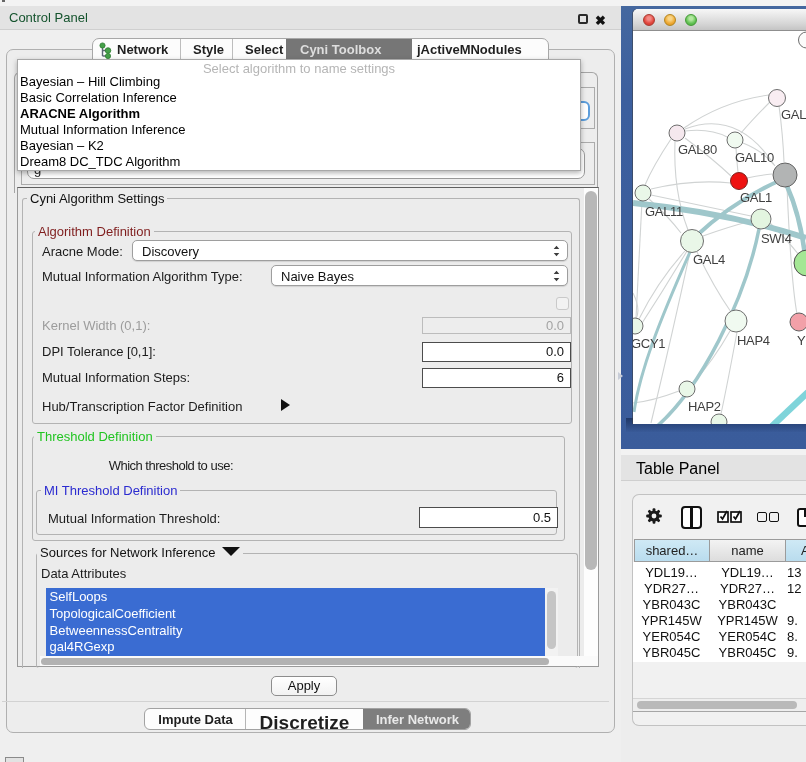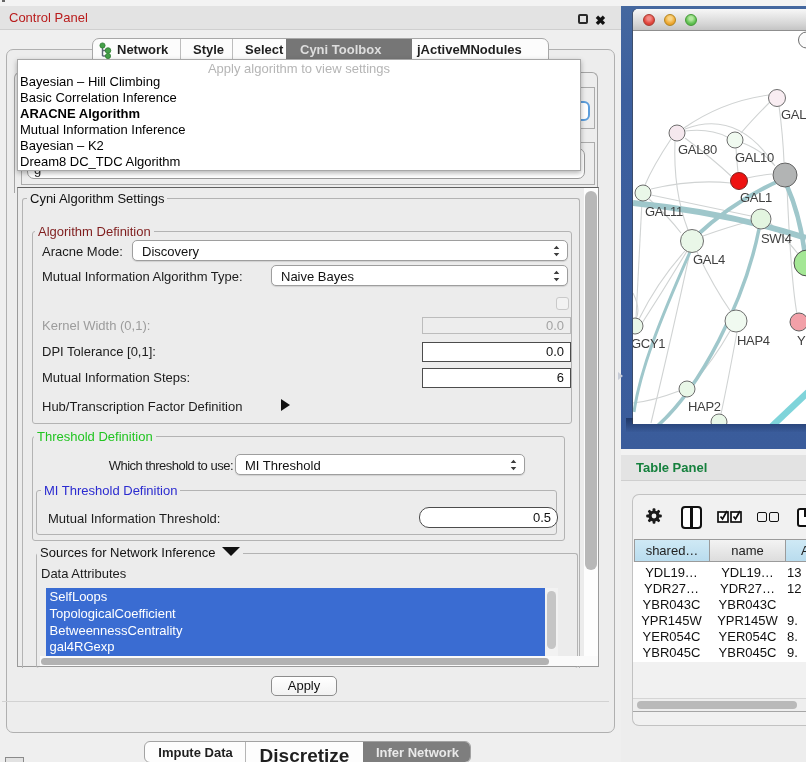--- a/index.html
+++ b/index.html
@@ -19,21 +19,21 @@
 </head>
 <body>
 <div id="stage">
 
   <div class="abs" style="left:0;top:0;width:806px;height:6px;background:#f3f3f3;"></div>
   <div class="abs" style="left:2px;top:0;width:3px;height:2px;background:#666;"></div>
 
   <div class="abs" style="left:0;top:6px;width:621px;height:756px;background:#efefef;">
 
     <div class="abs" style="left:0;top:0;width:621px;height:24px;background:#e3e3e3;border-bottom:1px solid #cfcfcf;"></div>
-    <div class="abs" style="left:9px;top:4px;font-size:13px;color:#b91c1c;">Control Panel</div>
+    <div class="abs" style="left:9px;top:4px;font-size:13px;color:#14532d;">Control Panel</div>
     <div class="abs" style="left:578px;top:8px;width:10px;height:10px;border:2px solid #2a2a2a;border-radius:2px;"></div>
     <div class="abs" style="left:595px;top:7px;font-size:13px;font-weight:bold;color:#111;">✖</div>
 
     <div class="abs" style="left:6px;top:43px;width:609px;height:684px;background:#ededed;border:1px solid #b0b0b0;border-radius:7px;"></div>
 
     <div class="abs" style="left:92px;top:32px;width:457px;height:23px;background:#fcfcfc;border:1px solid #a8a8a8;border-radius:7px 7px 0 0;overflow:hidden;padding-left:16px;">
       <div class="abs" style="left:87px;top:0;width:1px;height:23px;background:#bdbdbd;"></div>
       <div class="abs" style="left:139px;top:0;width:1px;height:23px;background:#bdbdbd;"></div>
       <div class="abs" style="left:193px;top:0;width:126px;height:23px;background:#767676;"></div>
       <svg class="abs" style="left:6px;top:3px;" width="13" height="17" viewBox="0 0 13 17">
@@ -88,61 +88,55 @@
     <div class="lbl" style="left:42px;top:338px;">DPI Tolerance [0,1]:</div>
     <div class="field" style="left:422px;top:336px;width:149px;height:20px;">0.0</div>
     <div class="lbl" style="left:42px;top:364px;">Mutual Information Steps:</div>
     <div class="field" style="left:422px;top:362px;width:149px;height:20px;">6</div>
     <div class="lbl" style="left:42px;top:393px;">Hub/Transcription Factor Definition</div>
     <div class="abs" style="left:281px;top:393px;width:0;height:0;border-left:9px solid #111;border-top:6px solid transparent;border-bottom:6px solid transparent;"></div>
 
     <div class="grp" style="left:32px;top:430px;width:533px;height:105px;"></div>
     <div class="gt" style="left:34px;top:424px;color:#22c522;">Threshold Definition</div>
     <div class="lbl" style="right:388px;top:452px;letter-spacing:-0.5px;">Which threshold to use:</div>
-    <div class="combo" style="left:235px;top:448px;width:290px;height:21px;">
-      <span class="ct">MI Threshold</span>
-      <svg class="ar" viewBox="0 0 7 12">
-          <path d="M0.7 4 L3.5 0.8 L6.3 4 Z M0.7 8 L3.5 11.2 L6.3 8 Z" fill="#3c3c3c"></path>
-        </svg>
-    </div>
 
     <div class="grp" style="left:36px;top:484px;width:521px;height:45px;"></div>
     <div class="gt" style="left:41px;top:478px;color:#2b2bd0;">MI Threshold Definition</div>
     <div class="lbl" style="left:48px;top:505px;">Mutual Information Threshold:</div>
-    <div class="field" style="left:419px;top:501px;width:139px;height:21px;line-height:19px;border-radius:10px;">0.5</div>
+    <div class="field" style="left:419px;top:501px;width:139px;height:21px;line-height:19px;">0.5</div>
 
     <div class="grp" style="left:36px;top:547px;width:542px;height:115px;border-bottom:none;"></div>
     <div class="gt" style="left:37px;top:540px;color:#111;">Sources for Network Inference <span style="display:inline-block;width:0;height:0;border-top:9px solid #111;border-left:9px solid transparent;border-right:9px solid transparent;vertical-align:1px;margin-left:3px;"></span></div>
     <div class="lbl" style="left:41px;top:560px;">Data Attributes</div>
 
     <div class="abs" style="left:46px;top:582px;width:499px;height:68px;background:#3a6cd2;overflow:hidden;">
       <div style="position:absolute;left:3.5px;top:1px;font-size:13px;color:#fff;line-height:16.8px;">SelfLoops<br>TopologicalCoefficient<br>BetweennessCentrality<br>gal4RGexp</div>
     </div>
     <div class="abs" style="left:545px;top:582px;width:13px;height:68px;background:#f2f2f2;"></div>
     <div class="abs" style="left:547px;top:585px;width:9px;height:58px;background:#c5c5c5;border-radius:4.5px;"></div>
 
     <div class="abs" style="left:40px;top:650px;width:558px;height:10px;background:#fafafa;"></div>
     <div class="abs" style="left:41px;top:651.5px;width:508px;height:7.5px;background:#b2b2b2;border-radius:3.5px;"></div>
 
     <div class="abs" style="left:2px;top:695px;width:607px;height:1px;background:#d2d2d2;"></div>
 
     <div class="abs" style="left:271px;top:670px;width:66px;height:20px;background:linear-gradient(#ffffff,#f2f2f2);border:1.5px solid #8d8d8d;border-radius:5px;text-align:center;font-size:13px;color:#111;line-height:17px;">Apply</div>
 
-    <div class="abs" style="left:144px;top:702px;width:327px;height:22px;background:#fdfdfd;border:1px solid #a2a2a2;border-radius:6px;overflow:hidden;margin-top:33px;">
+    <div class="abs" style="left:144px;top:702px;width:327px;height:22px;background:#fdfdfd;border:1px solid #a2a2a2;border-radius:6px;overflow:hidden;">
       <div class="abs" style="left:100px;top:0;width:1px;height:22px;background:#b5b5b5;"></div>
       <div class="abs" style="left:218px;top:0;width:109px;height:22px;background:#7e7e7e;"></div>
       <div class="abs bold" style="left:0;top:3px;width:101px;text-align:center;font-size:13px;color:#1f1f1f;">Impute Data</div>
       <div class="abs bold" style="left:101px;top:3px;width:117px;text-align:center;font-size:19px;color:#1f1f1f;">Discretize Data</div>
       <div class="abs bold" style="left:218px;top:3px;width:109px;text-align:center;font-size:13px;color:#e9e9e9;">Infer Network</div>
     </div>
 
     <div class="abs" style="left:5px;top:751px;width:19px;height:10px;background:#e2e2e2;border:1.5px solid #8a8a8a;"></div>
 
     <div class="abs" style="left:17px;top:53px;width:564px;height:112px;background:#fff;border:1px solid #a8a8a8;box-shadow:0 2px 5px rgba(0,0,0,0.3);">
-      <div class="abs" style="left:0;top:1px;width:100%;text-align:center;font-size:13px;color:#b5b5b5;">Apply algorithm to view settings</div>
+      <div class="abs" style="left:0;top:1px;width:100%;text-align:center;font-size:13px;color:#b5b5b5;">Select algorithm to name settings</div>
       <div class="abs" style="left:2px;top:14px;font-size:13px;color:#000;line-height:16px;white-space:nowrap;">Bayesian – Hill Climbing<br>Basic Correlation Inference<br><b>ARACNE Algorithm</b><br>Mutual Information Inference<br>Bayesian – K2<br>Dream8 DC_TDC Algorithm</div>
     </div>
   </div>
 
   <div class="abs" style="left:621px;top:6px;width:185px;height:449px;background:linear-gradient(#45689f,#3c5f9e 20%,#3a5c9b);"></div>
 
   <div class="abs" style="left:626px;top:418px;width:180px;height:14px;background:linear-gradient(rgba(10,25,60,0.55),rgba(30,50,100,0.05));"></div>
 
   <div id="netwin" class="abs" style="left:633px;top:9px;width:173px;height:415px;background:#fff;border-radius:5px 0 0 0;box-shadow:-1px 0 0 rgba(60,60,60,0.5);overflow:hidden;">
     <div class="abs" style="left:0;top:0;width:173px;height:22px;background:linear-gradient(#f7f7f7,#d6d6d6 70%,#c4c4c4);border-bottom:1px solid #8f8f8f;border-radius:5px 0 0 0;"></div>
@@ -217,21 +211,21 @@
         <text x="164" y="314">Y</text>
         <text x="55" y="380">HAP2</text>
       </g>
     </svg>
   </div>
 
   <div class="abs" style="left:618px;top:372px;width:0;height:0;border-left:5px solid #c8cdd8;border-top:4px solid transparent;border-bottom:4px solid transparent;"></div>
 
   <div class="abs" style="left:621px;top:449px;width:185px;height:6px;background:#f2f2f2;"></div>
   <div class="abs" style="left:621px;top:455px;width:185px;height:26px;background:#e3e3e3;border-bottom:1px solid #cfcfcf;"></div>
-  <div class="abs" style="left:636px;top:460px;font-size:13px;color:#15803d;font-weight:bold;">Table Panel</div>
+  <div class="abs" style="left:636px;top:460px;font-size:16px;color:#000000;">Table Panel</div>
   <div class="abs" style="left:621px;top:482px;width:185px;height:280px;background:#ededed;"></div>
 
   <div class="abs" style="left:632px;top:494px;width:174px;height:232px;background:#f1f1f1;border:1px solid #c2c2c2;border-radius:7px 0 0 7px;border-right:none;overflow:hidden;">
   </div>
 
   <svg class="abs" style="left:645px;top:507px;" width="18" height="18" viewBox="0 0 18 18">
     <g fill="#1a1a1a">
       <circle cx="9" cy="9" r="5.6"></circle>
       <g>
         <rect x="7.6" y="1.2" width="2.8" height="4" rx="1"></rect>

